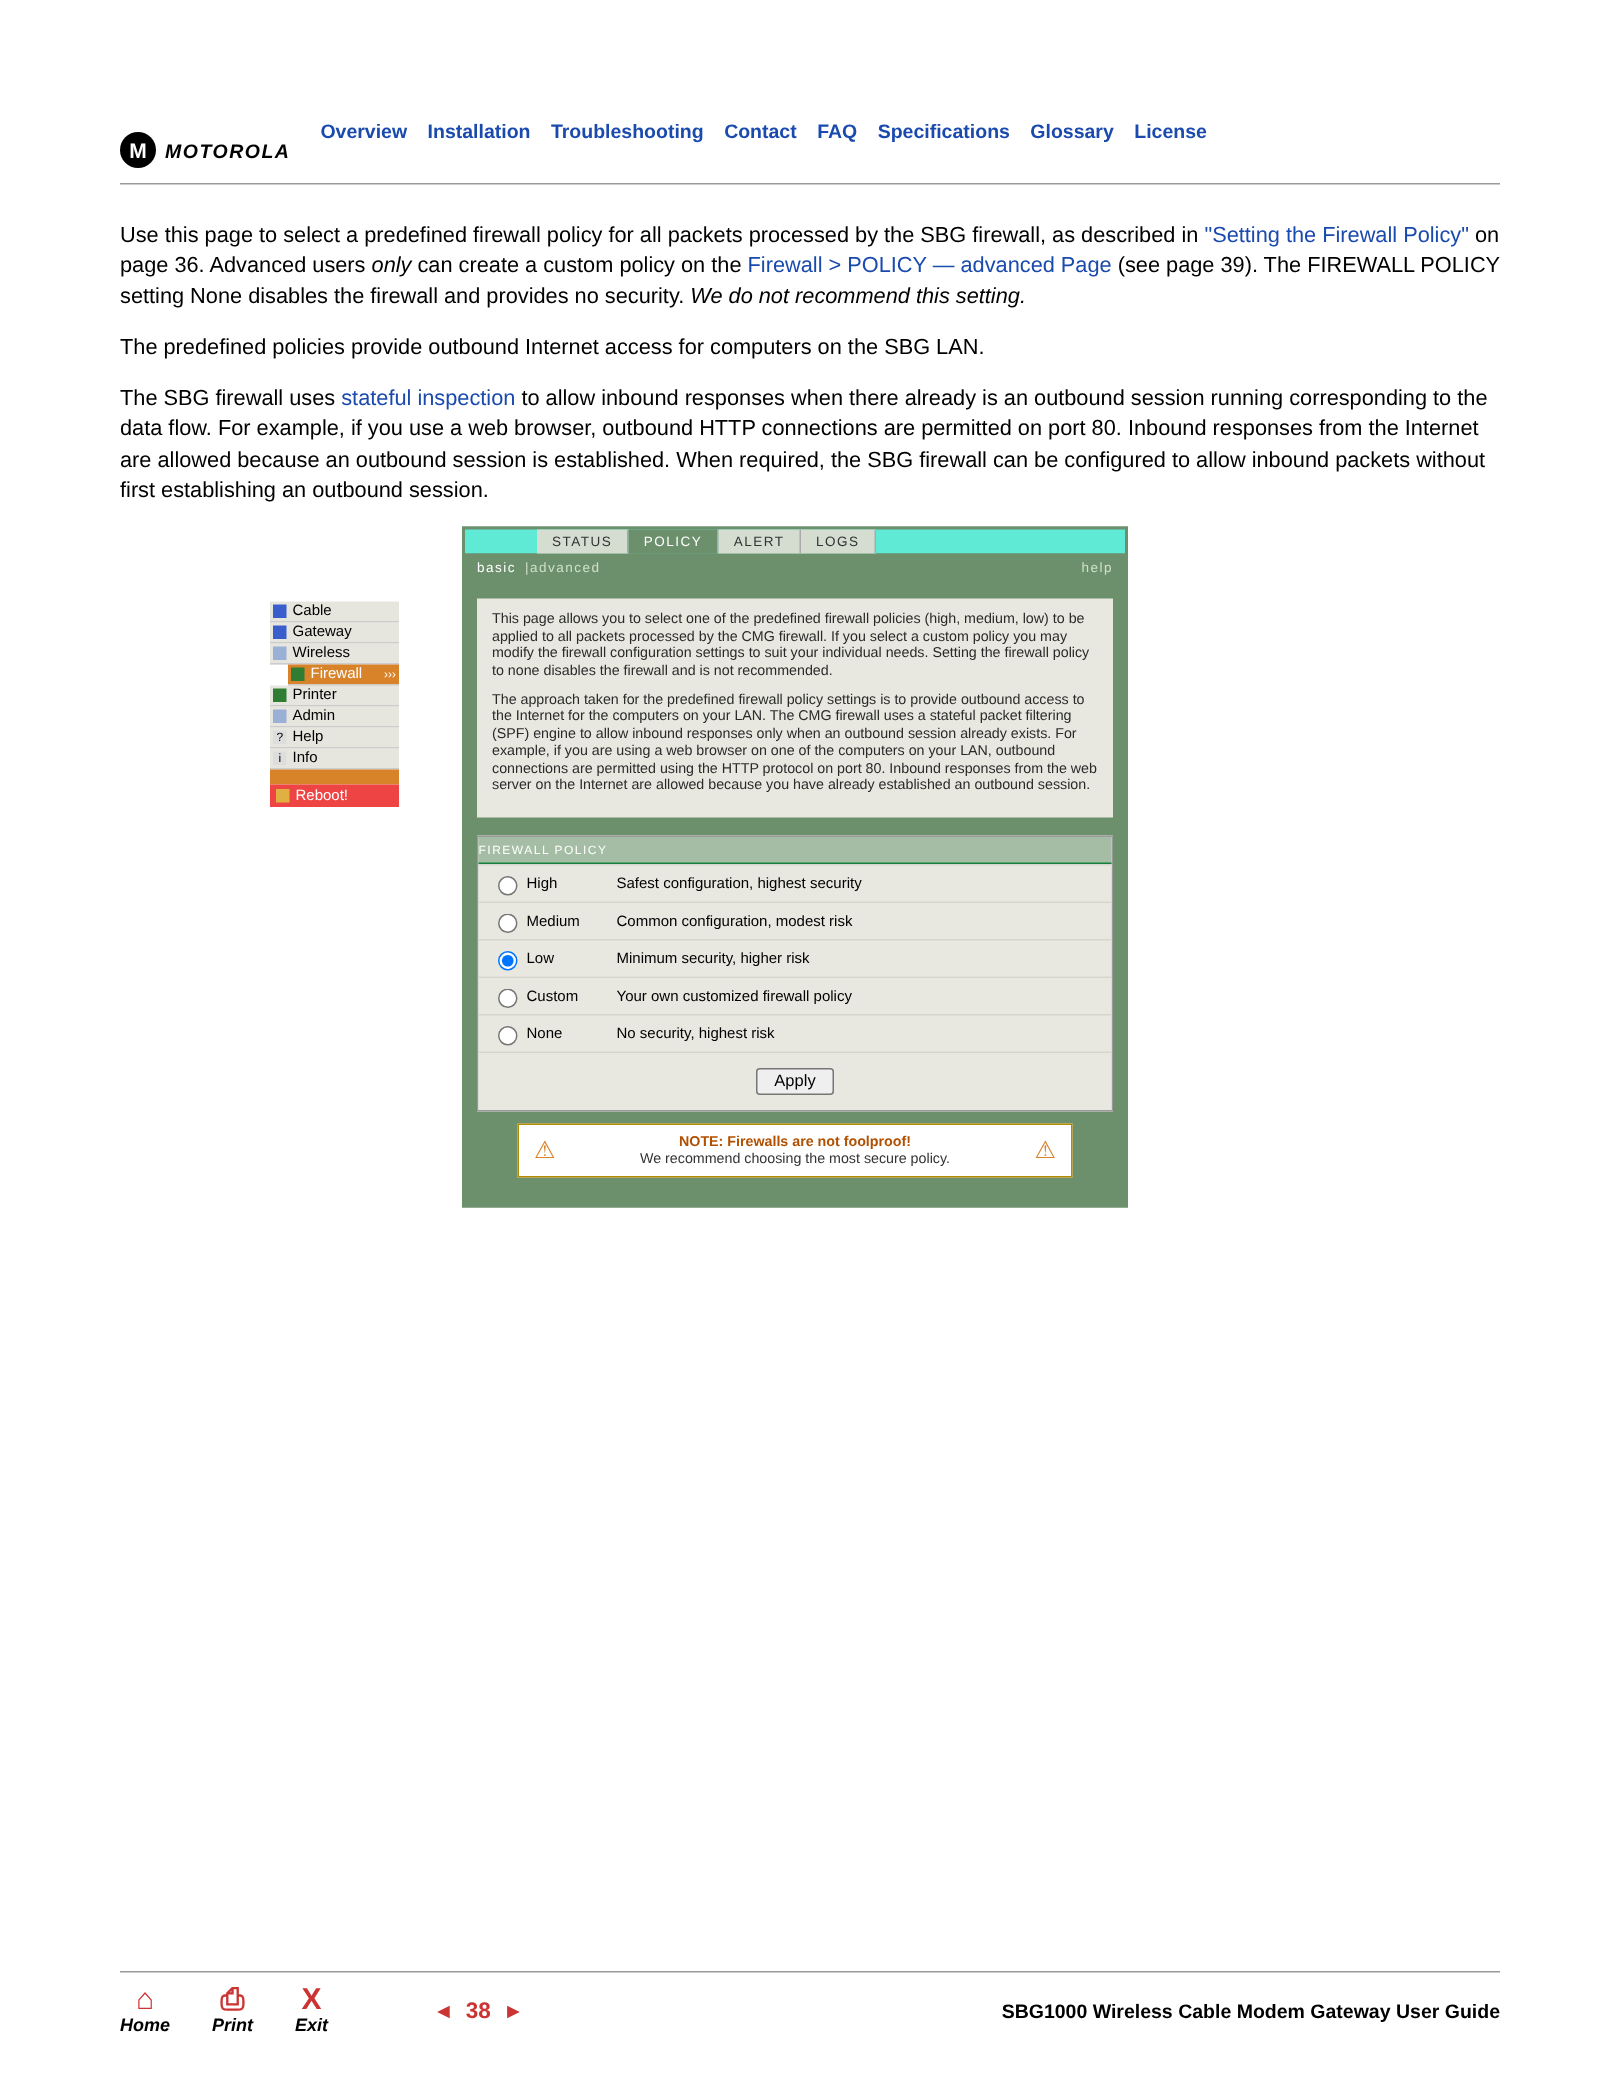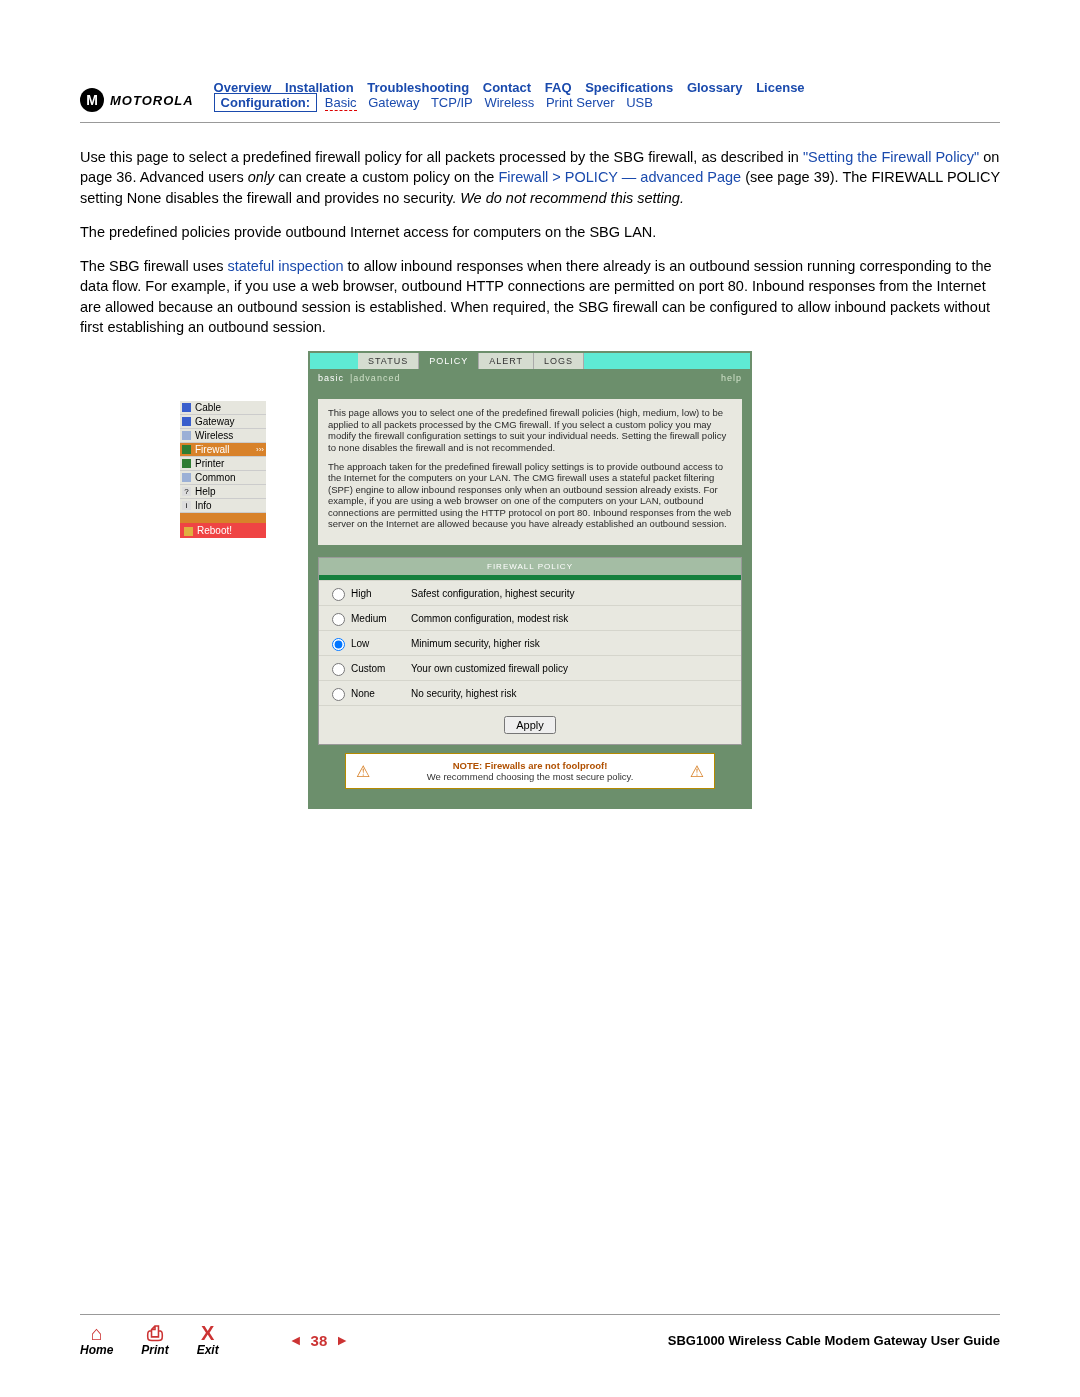--- a/index.html
+++ b/index.html
@@ -119,20 +119,21 @@
   .sidebar-item .sq {
     width: 9px;
     height: 9px;
     margin-right: 4px;
     background: #3a5fcc;
     display: inline-block;
   }
   .sidebar-item.active {
     background: #d8822a;
     color: #fff;
+    margin-left: 12px;
   }
   .sidebar-item.active .sq {
     background: #2e7d32;
   }
   .sidebar-item .chev {
     margin-left: auto;
     font-size: 8px;
   }
   .reboot-bar {
     background: #d8822a;
@@ -210,25 +211,25 @@
     color: #2a2a2a;
   }
   .fw-table {
     border: 1px solid #999;
     margin: 0 8px;
     background: #fff;
   }
   .fw-head {
     background: #a4bda4;
     color: #fff;
-    text-align: center;
+    text-align: left;
     font-size: 8px;
     letter-spacing: 1px;
     padding: 4px 0;
-    border-bottom: 5px solid #15803d;
+    border-bottom: 1px solid #15803d;
   }
   .fw-row {
     display: flex;
     align-items: center;
     font-size: 10px;
     padding: 4px 8px;
     background: #e8e8e0;
     border-top: 1px solid #d5d5cc;
   }
   .fw-row input[type=radio] {
@@ -334,29 +335,20 @@
       <div class="nav-row1">
         <span>Overview</span>
         <span>Installation</span>
         <span>Troubleshooting</span>
         <span>Contact</span>
         <span>FAQ</span>
         <span>Specifications</span>
         <span>Glossary</span>
         <span>License</span>
       </div>
-      <div class="nav-row2">
-        <span class="config-label">Configuration:</span>
-        <span class="basic-link">Basic</span>
-        <span>Gateway</span>
-        <span>TCP/IP</span>
-        <span>Wireless</span>
-        <span>Print Server</span>
-        <span>USB</span>
-      </div>
     </div>
   </div>
   <div class="divider"></div>
 
   <div class="content">
 
     <p>
       <span>Use this page to select a predefined firewall policy for all packets processed by the SBG firewall, as described in </span><span class="link">"Setting the Firewall Policy"</span><span> on page 36. Advanced users </span><span class="italic">only</span><span> can create a custom policy on the </span><span class="link">Firewall &gt; POLICY — advanced Page</span><span> (see page 39). The FIREWALL POLICY setting None disables the firewall and provides no security. </span><span class="italic">We do not recommend this setting.</span>
     </p>
 
@@ -384,21 +376,21 @@
             <span class="sq"></span>
             <span>Firewall</span>
             <span class="chev">›››</span>
           </div>
         <div class="sidebar-item">
             <span class="sq" style="background:#2e7d32"></span>
             <span>Printer</span>
           </div>
         <div class="sidebar-item">
             <span class="sq" style="background:#9bb0d6"></span>
-            <span>Common</span>
+            <span>Admin</span>
           </div>
         <div class="sidebar-item">
             <span class="sq" style="background:#ddd;color:#000;text-align:center;font-size:8px">?</span>
             <span>Help</span>
           </div>
         <div class="sidebar-item">
             <span class="sq" style="background:#ddd;color:#000;text-align:center;font-size:8px">i</span>
             <span>Info</span>
           </div>
         <div class="reboot-bar"></div>

